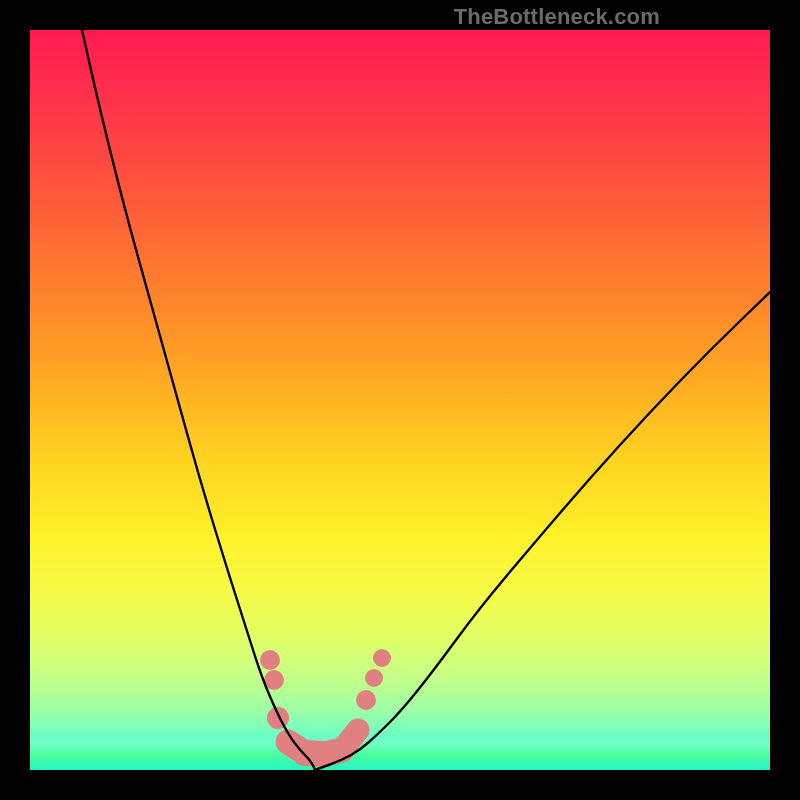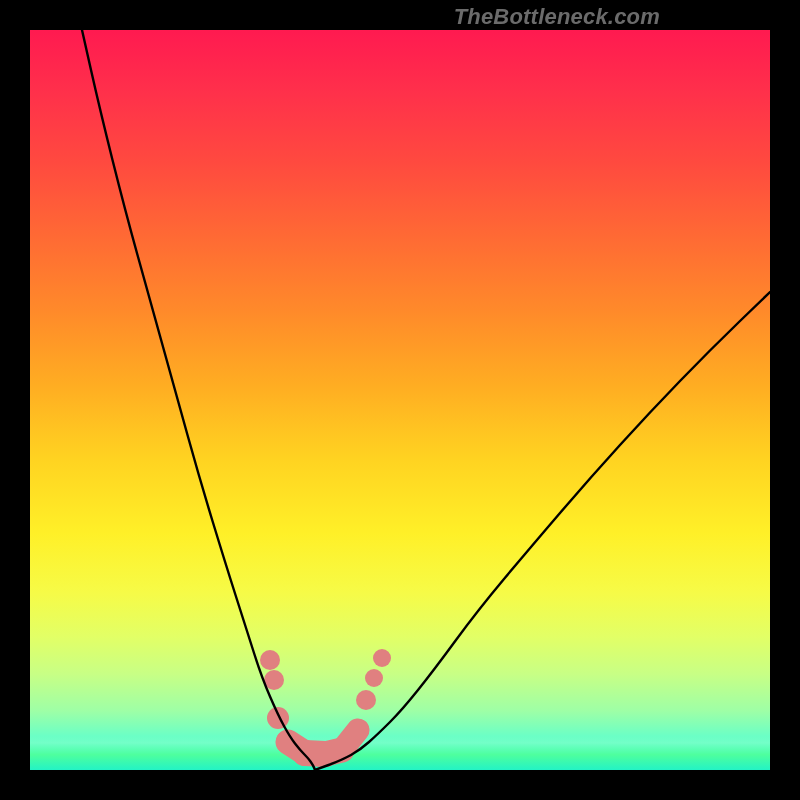--- a/index.html
+++ b/index.html
@@ -11,21 +11,20 @@
     overflow: hidden;
     font-family: Arial, Helvetica, sans-serif;
   }
   .frame {
     position: absolute;
     left: 0;
     top: 0;
     width: 672px;
     height: 800px;
     background: #000;
-    font-style: italic;
   }
   .plot-area {
     position: absolute;
     left: 30px;
     top: 30px;
     width: 740px;
     height: 740px;
     background: linear-gradient(to bottom,
       #ff1a50 0%,
       #ff2f4b 8%,

